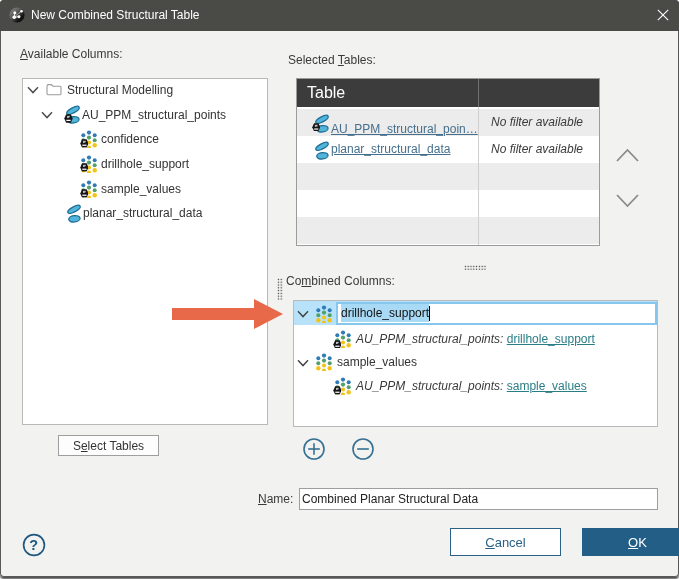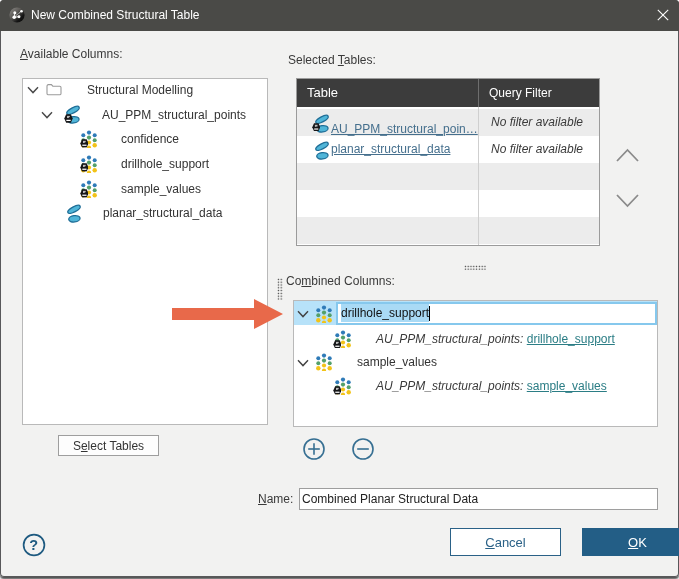--- a/index.html
+++ b/index.html
@@ -5,21 +5,21 @@
   * { margin:0; padding:0; box-sizing:border-box; }
   html,body { width:679px; height:579px; background:#fff; font-family:"Liberation Sans", sans-serif; }
   #dlg { position:absolute; left:0; top:0; width:679px; height:577px;
          background:#f2f2f1; border-radius:4px;
          box-shadow:inset 0 0 0 1px #58585a, 0 2px 2px rgba(60,60,60,.9); overflow:hidden; }
   .abs { position:absolute; }
   .lbl { position:absolute; font-size:12px; color:#3a3a3a; white-space:nowrap; }
   #titlebar { position:absolute; left:0; top:0; right:0; height:31px; background:#4a4a47; }
   #title { position:absolute; left:31px; top:0; height:31px; line-height:30px; color:#ffffff; font-size:12px; }
   .panel { position:absolute; background:#fff; border:1px solid #b9b9b9; }
-  .treerow { position:absolute; height:20px; display:flex; align-items:center; font-size:12px; color:#333; white-space:nowrap;margin-left:20px; }
+  .treerow { position:absolute; height:20px; display:flex; align-items:center; font-size:12px; color:#333; white-space:nowrap; }
   a.tbl { color:#456f8d; text-decoration:underline; }
   a.cmb { color:#2b7d85; text-decoration:underline; }
   .ital { font-style:italic; color:#3a3a3a; }
   .btn { position:absolute; display:flex; align-items:center; justify-content:center;
          font-size:12px; color:#333; background:#fdfdfd; border:1px solid #9e9e9e;margin-left:36px; }
 </style>
 </head>
 <body>
 <svg width="0" height="0" style="position:absolute">
   <defs>
@@ -131,22 +131,21 @@
   <svg class="abs" style="left:58.5px;top:200px" width="24" height="24">
       <use href="#disks"></use>
     </svg>
   <div class="treerow" style="left:83px;top:202.5px">planar_structural_data</div>
 
   <div class="btn" style="left:22px;top:435px;width:101px;height:21px">S<u>e</u>lect Tables</div>
 
   <div class="lbl" style="left:288px;top:53px">Selected <u>T</u>ables:</div>
   <div class="abs" style="left:296px;top:78px;width:304px;height:168px;border:1px solid #9b9b9b;background:#fff">
     <div class="abs" style="left:0;top:0;width:302px;height:28px;background:#3c3c3c"></div>
-    <div class="abs" style="left:10px;top:0;height:28px;line-height:28px;color:#fff;font-size:13px">Table</div>
-    <div class="abs" style="left:192px;top:0;height:28px;line-height:28px;color:#fff;font-size:12px">Query Filter</div>
+    <div class="abs" style="left:10px;top:0;height:28px;line-height:28px;color:#fff;font-size:16px">Table</div>
     <div class="abs" style="left:181px;top:0;width:1px;height:28px;background:#6e6e6e"></div>
     <div class="abs" style="left:0;top:29.5px;width:302px;height:27px;background:#ececec"></div>
     <div class="abs" style="left:0;top:83.5px;width:302px;height:27px;background:#ececec"></div>
     <div class="abs" style="left:0;top:137.5px;width:302px;height:27px;background:#ececec"></div>
     <div class="abs" style="left:181px;top:28px;width:1px;height:138px;background:#cfcfcf"></div>
 
     <svg class="abs" style="left:9.5px;top:31px" width="24" height="24">
         <use href="#disks"></use>
       </svg>
     <svg class="abs" style="left:14.5px;top:43.8px" width="8.5" height="8.5">

